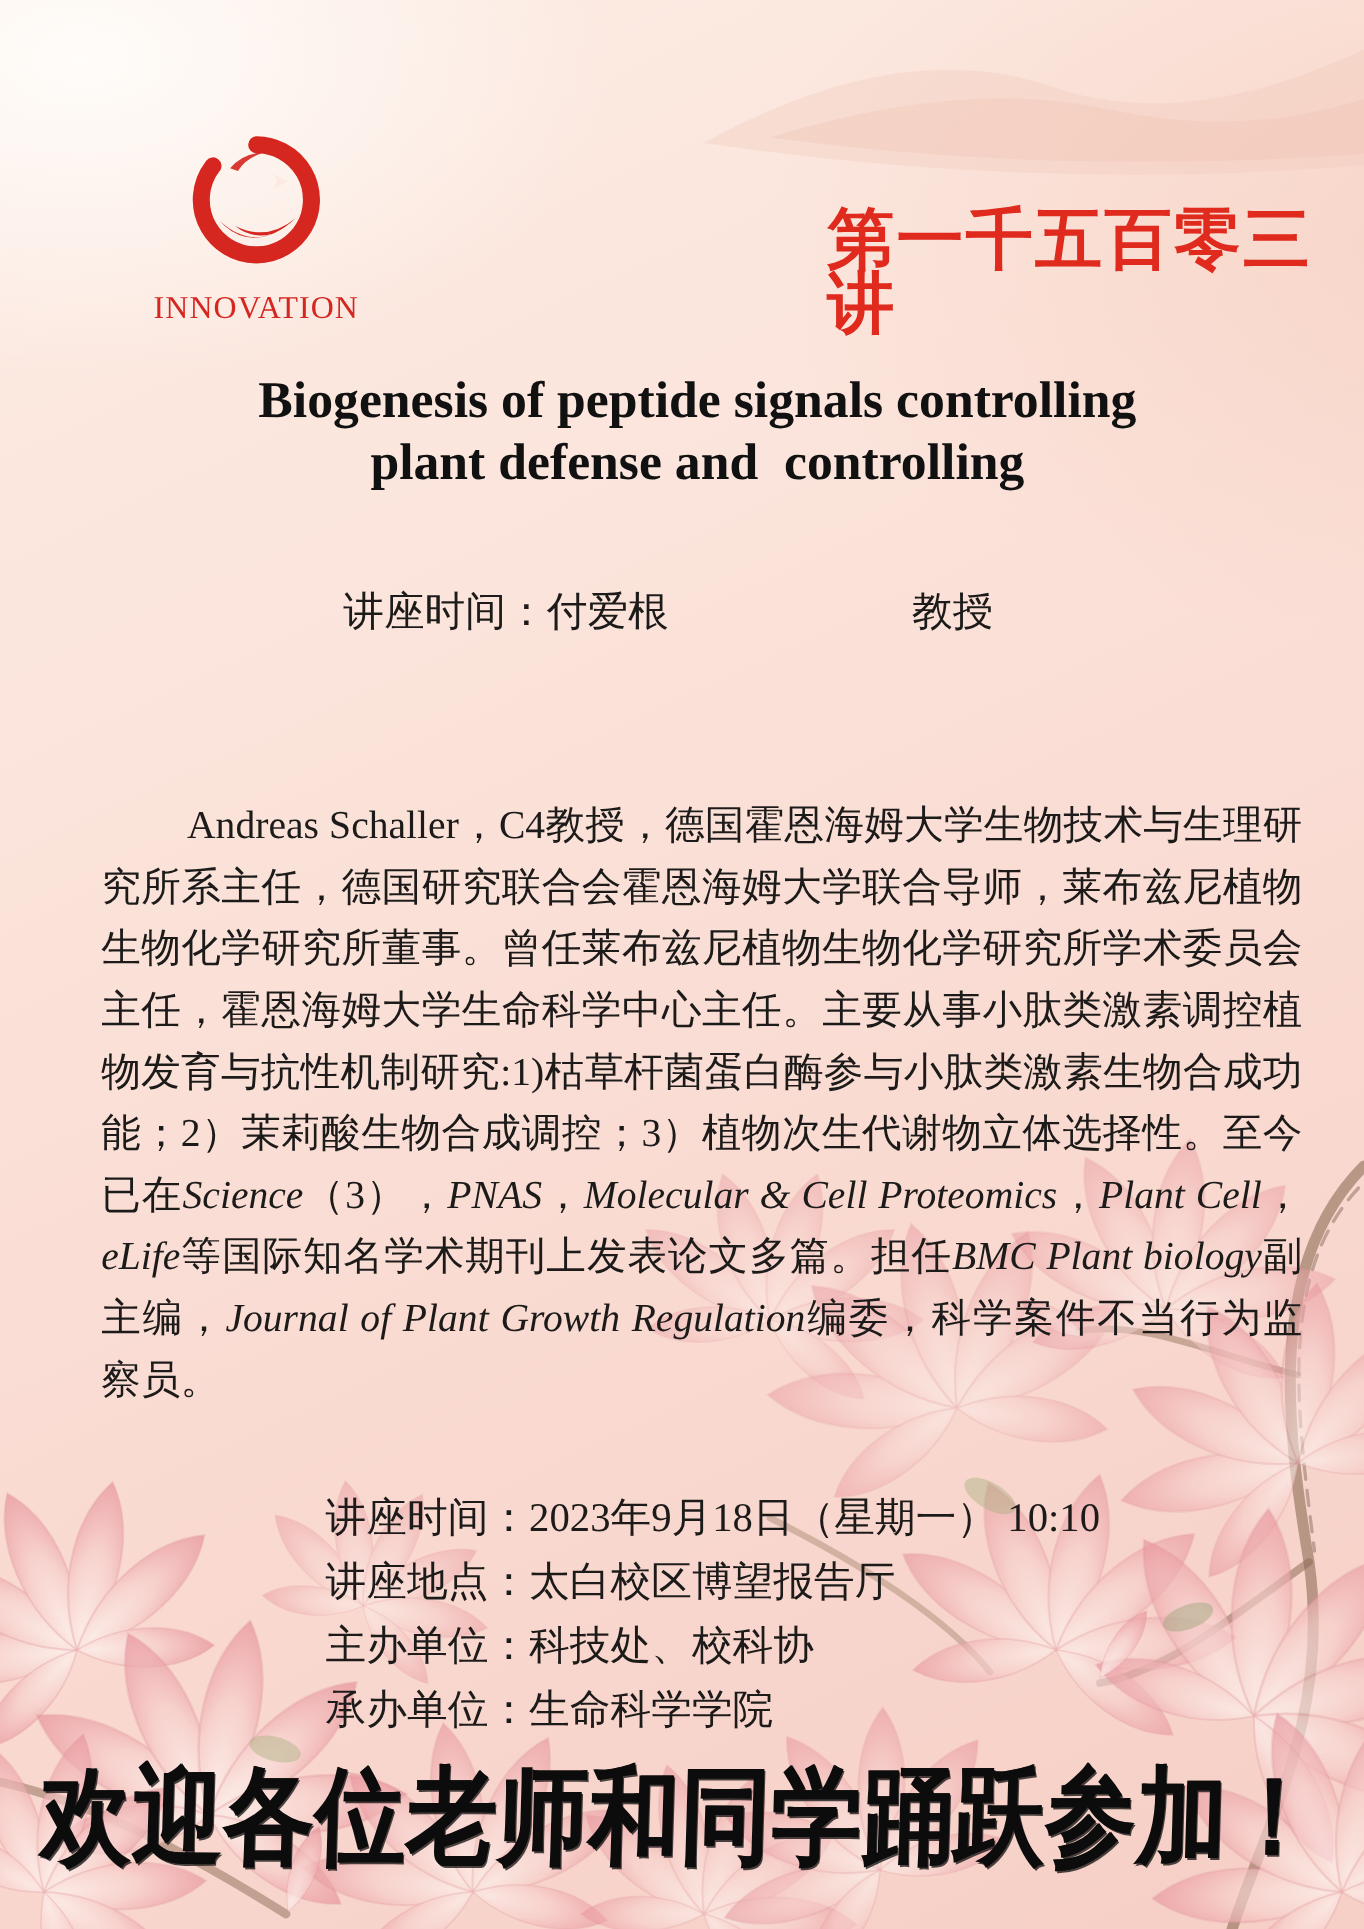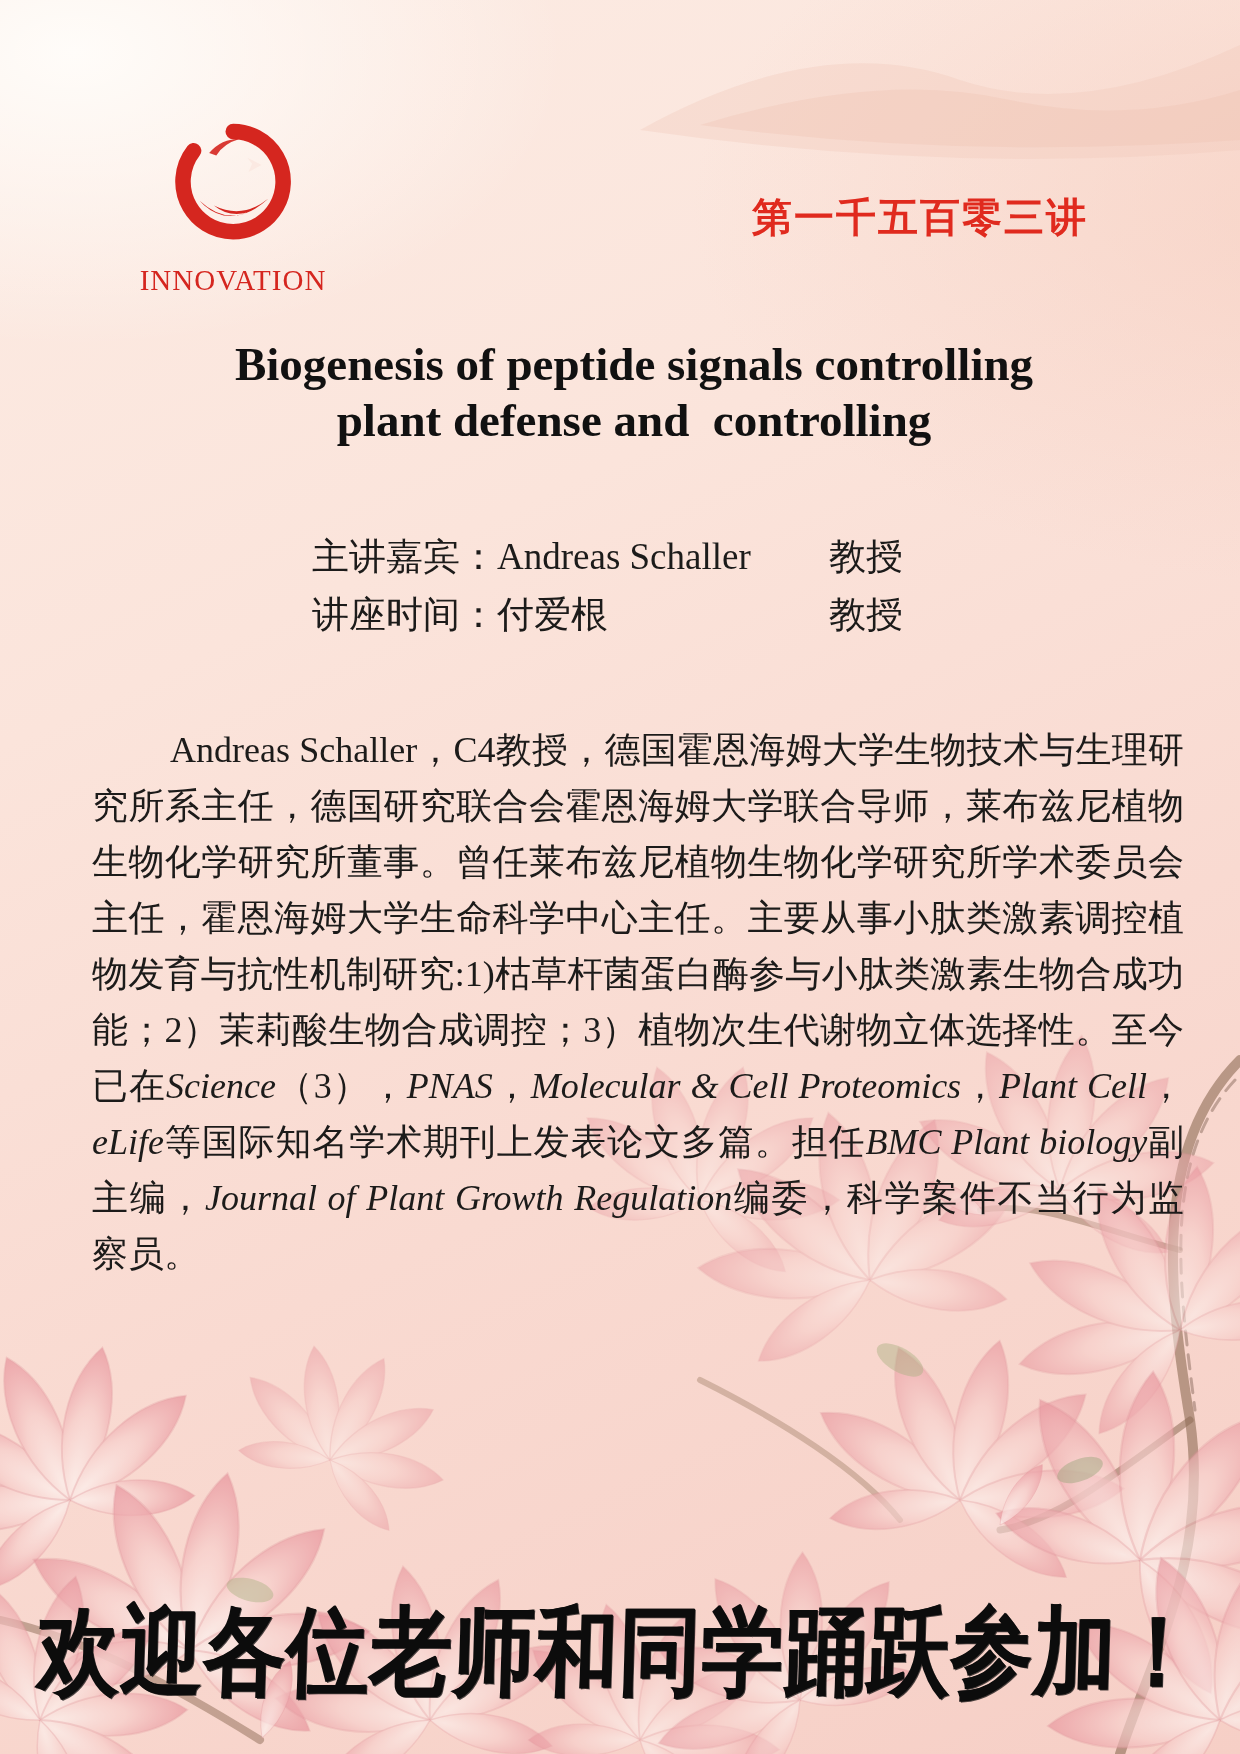--- a/index.html
+++ b/index.html
@@ -26,21 +26,21 @@
   }
   .forum-title{
     left:338px;top:148px;
     font-family:"Liberation Sans","DejaVu Sans",sans-serif;
     font-weight:900;color:#e02a1e;font-size:96px;line-height:100px;
     letter-spacing:6px;
   }
   .lecture-no{
     left:752px;top:188px;
     font-family:"Liberation Sans","DejaVu Sans",sans-serif;
-    font-weight:900;color:#e02a1e;font-size:40px;line-height:58px;letter-spacing:2px;
+    font-weight:900;color:#e02a1e;font-size:61px;line-height:58px;letter-spacing:2px;
   }
 
   
   .title{
     left:0;top:322px;width:1240px;text-align:center;
     font-weight:bold;font-size:47px;line-height:56px;color:#111;
   }
   .title .tline{display:block;white-space:pre;}
 
   
@@ -147,25 +147,28 @@
 
   <div class="layer lecture-no">第一千五百零三讲</div>
 
   <h1 class="layer title" style="margin:14px;">
     <span class="tline">Biogenesis of peptide signals controlling</span>
     <span class="tline">plant defense and  controlling</span>
   </h1>
 
   <div class="layer speakers">
     <div>
-      <span>主讲嘉宾：</span><span class="name-slot">Andreas Schaller </span><span>教授</span>
-    </div>
-    <div>
       <span>讲座时间：</span><span class="name-slot">付爱根</span><span>教授</span>
     </div>
   </div>
 
   <p class="layer bio"><span>Andreas Schaller，C4教授，德国霍恩海姆大学生物技术与生理研究所系主任，德国研究联合会霍恩海姆大学联合导师，莱布兹尼植物生物化学研究所董事。曾任莱布兹尼植物生物化学研究所学术委员会主任，霍恩海姆大学生命科学中心主任。主要从事小肽类激素调控植物发育与抗性机制研究:1)枯草杆菌蛋白酶参与小肽类激素生物合成功能；2）茉莉酸生物合成调控；3）植物次生代谢物立体选择性。至今已在</span><span class="em">Science</span><span>（3），</span><span class="em">PNAS</span><span>，</span><span class="em">Molecular &amp; Cell Proteomics</span><span>，</span><span class="em">Plant Cell</span><span>，</span><span class="em">eLife</span><span>等国际知名学术期刊上发表论文多篇。担任</span><span class="em">BMC Plant biology</span><span>副主编，</span><span class="em">Journal of Plant Growth Regulation</span><span>编委，科学案件不当行为监察员。</span></p>
 
+  <div class="layer info">
+      <div><span>讲座时间：</span><span>2023年9月18日（星期一） 10:10</span></div>
+      <div><span>讲座地点：</span><span>太白校区博望报告厅</span></div>
+      <div><span>主办单位：</span><span>科技处、校科协</span></div>
+      <div><span>承办单位：</span><span>生命科学学院</span></div>
+    </div>
 
   <div class="layer footer">欢迎各位老师和同学踊跃参加！</div>
 
 </div>
 
 </body></html>

